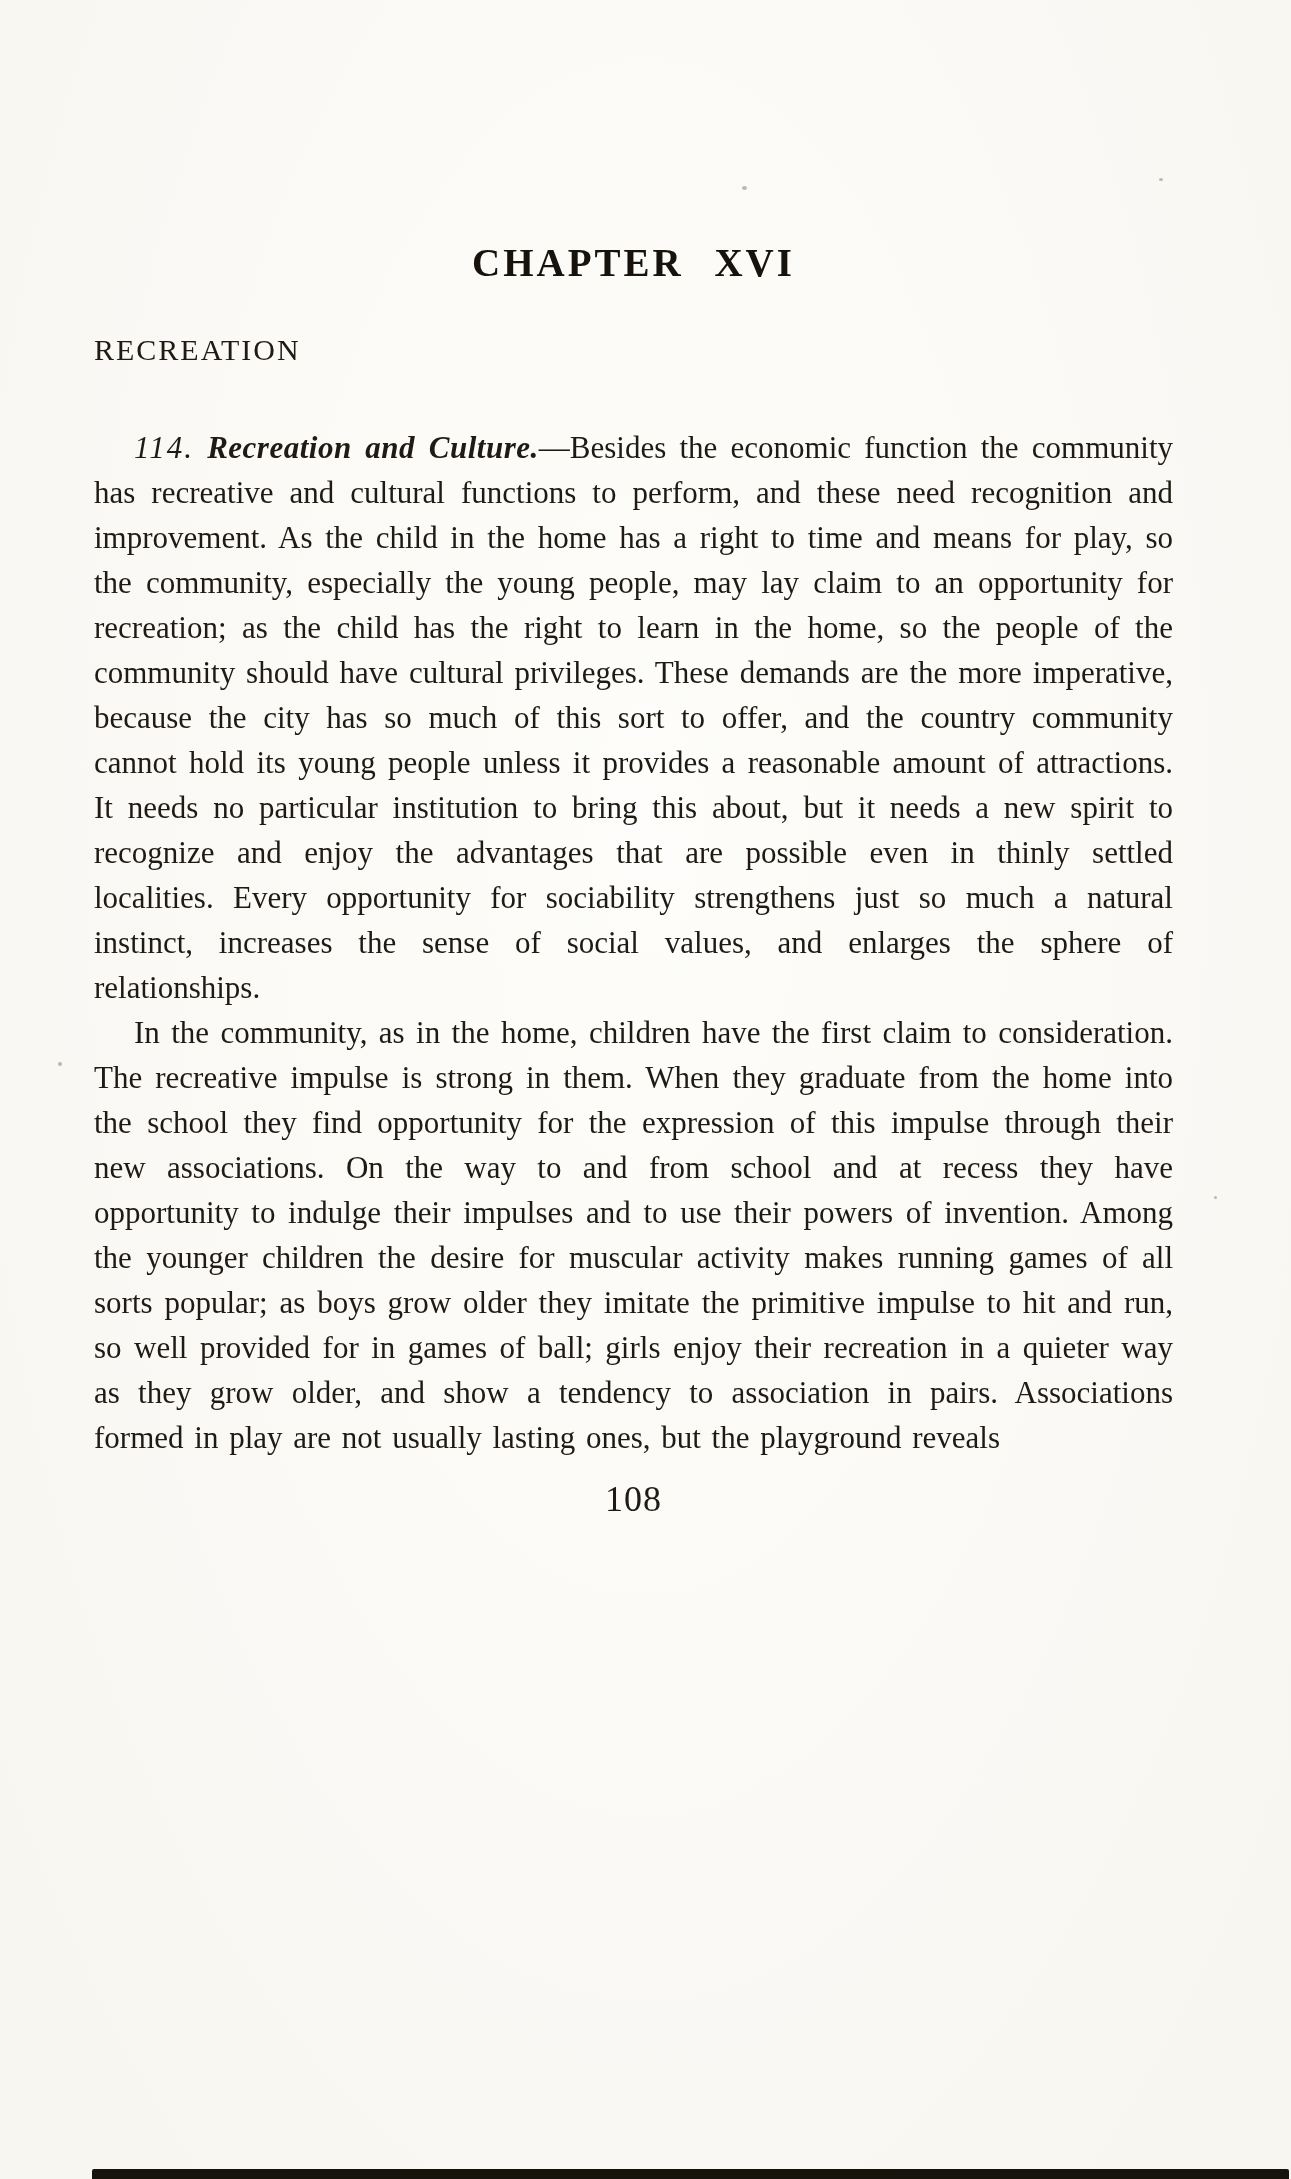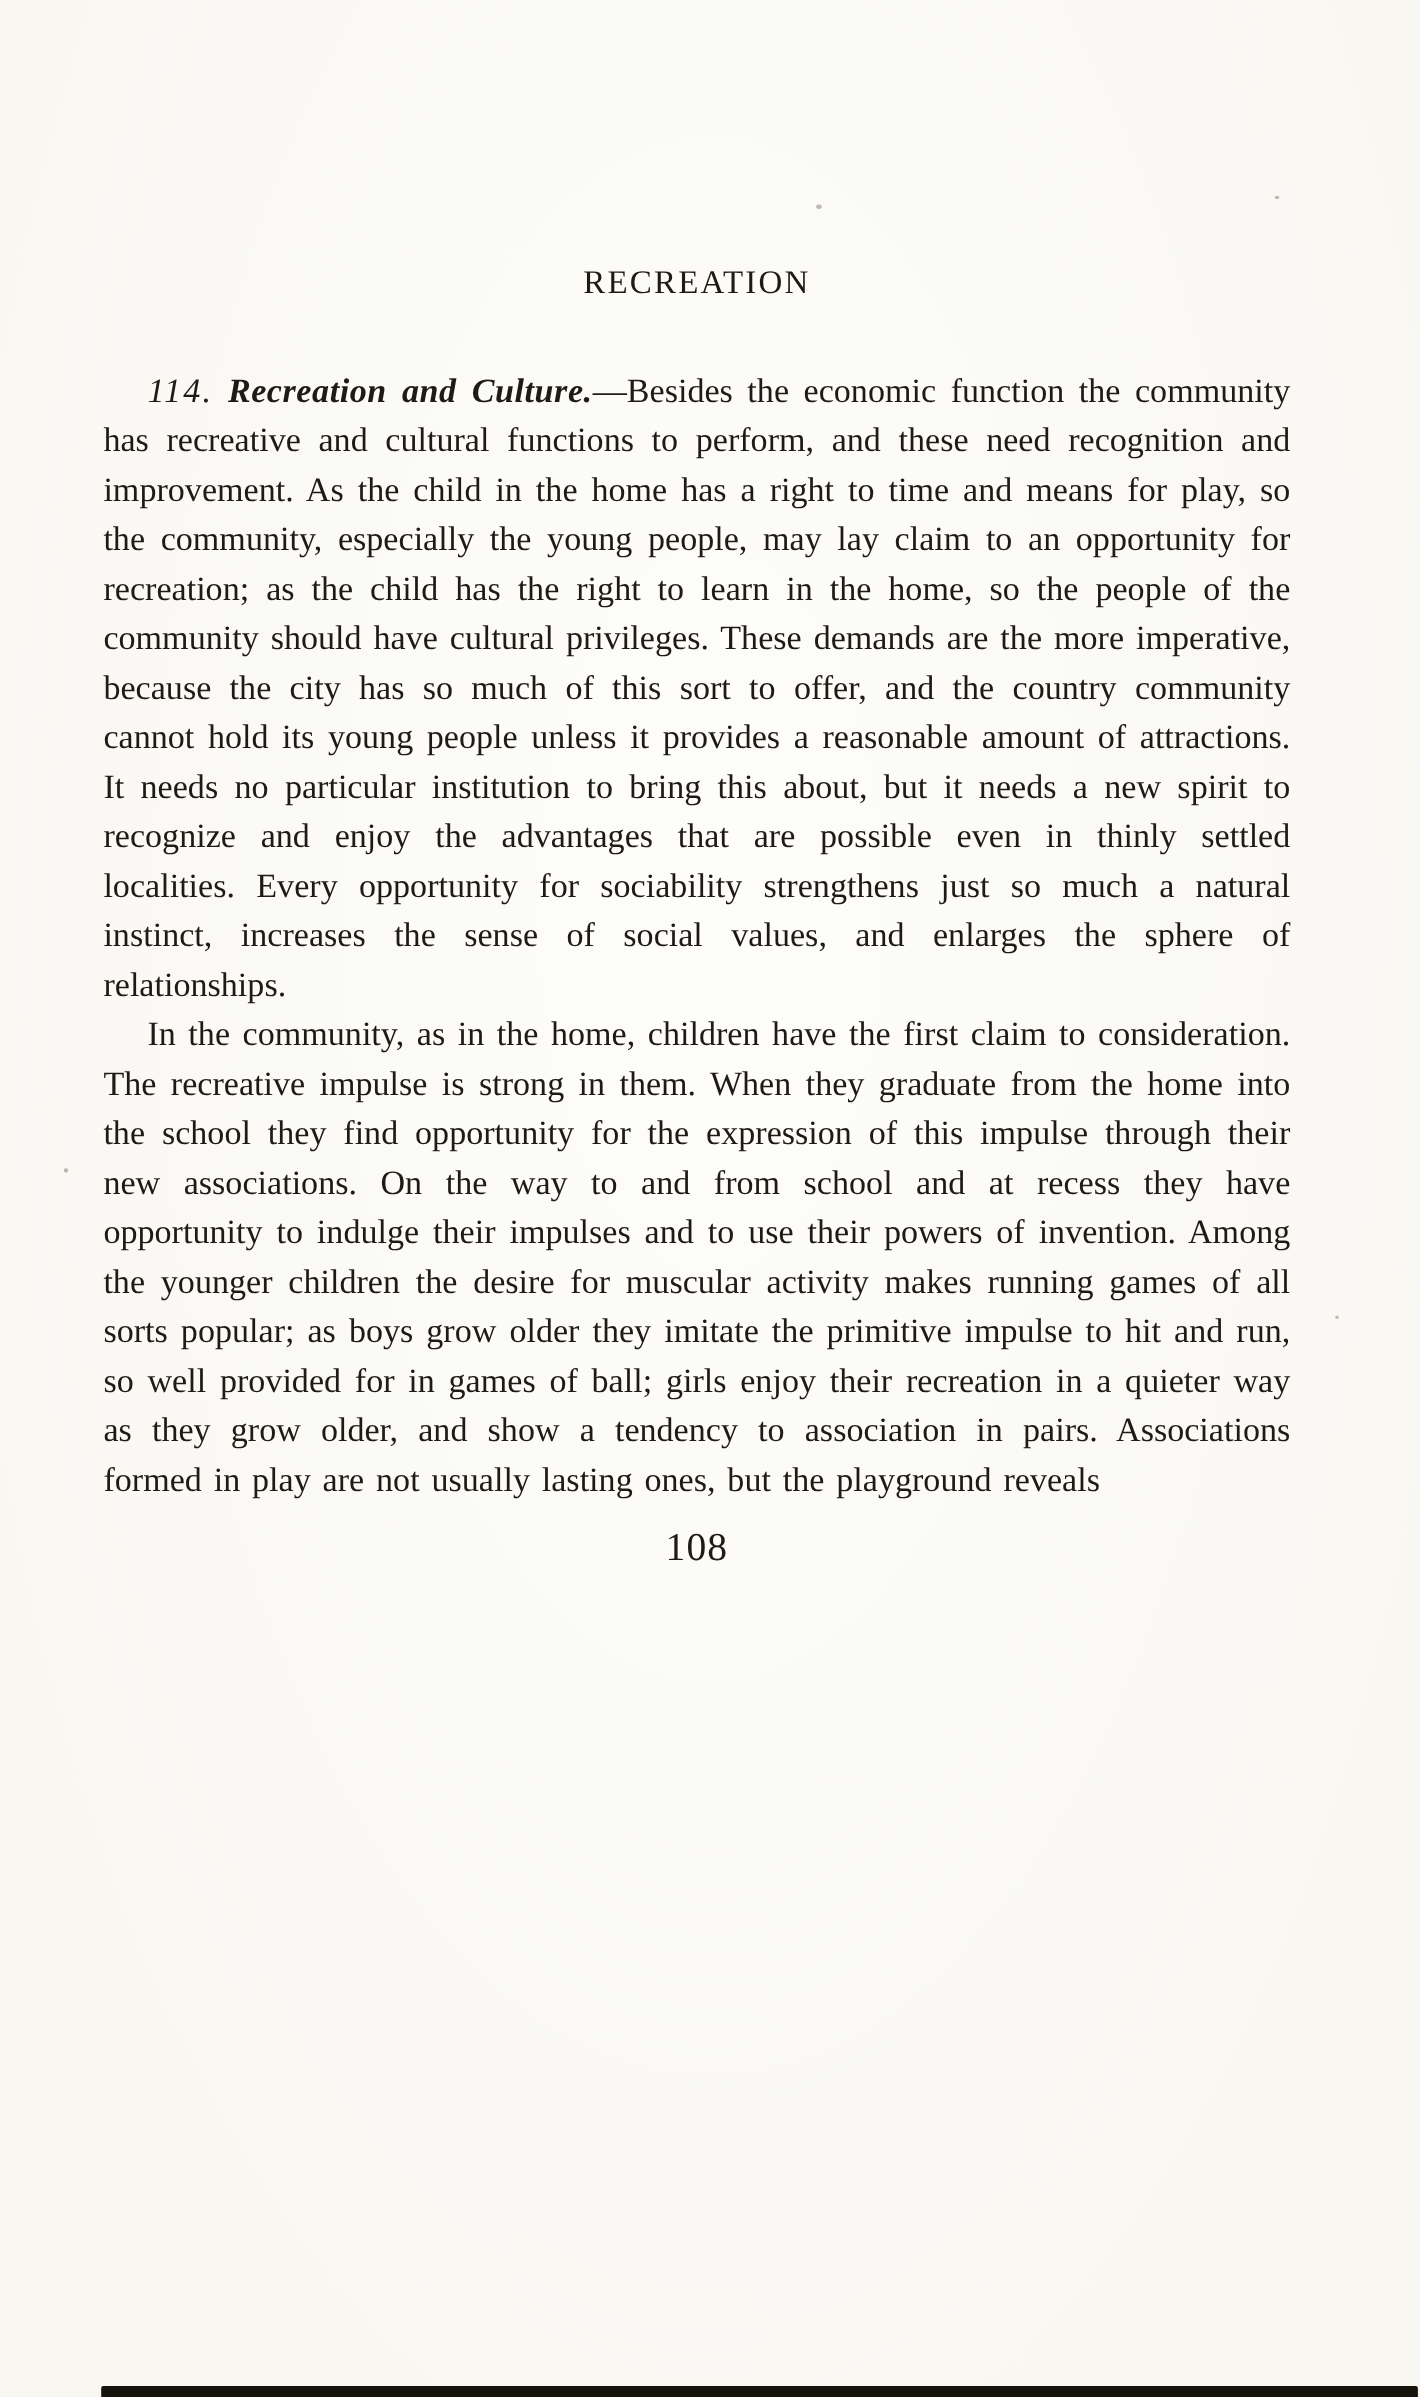--- a/index.html
+++ b/index.html
@@ -25,21 +25,21 @@
     margin: 0 0 48px 0;
     text-align: center;
     font-size: 39px;
     font-weight: bold;
     letter-spacing: 3px;
     word-spacing: 18px;
     color: #17130c;
   }
   .section-title {
     margin: 0 0 58px 0;
-    text-align: center;
+    text-align: left;
     font-size: 30px;
     font-weight: normal;
     letter-spacing: 2px;
     color: #201b12;
   }
   .body-text { max-width: 1080px; }
   .para {
     margin: 0;
     font-size: 31px;
     line-height: 45px;
@@ -73,20 +73,21 @@
     background: #16130d;
     border-radius: 2px 2px 0 0;
   }
 </style>
 </head>
 <body>
 
 <main class="scan-page">
 
   <header>
+    <h1 class="chapter-title">CHAPTER XVI</h1>
     <h2 class="section-title">RECREATION</h2>
   </header>
 
   <article class="body-text">
     <p class="para"><span class="section-number">114.</span> <span class="section-heading">Recreation and Culture.</span><span>—Besides the economic function the community has recreative and cultural functions to perform, and these need recognition and improvement. As the child in the home has a right to time and means for play, so the community, especially the young people, may lay claim to an opportunity for recreation; as the child has the right to learn in the home, so the people of the community should have cultural privileges. These demands are the more imperative, because the city has so much of this sort to offer, and the country community cannot hold its young people unless it provides a reasonable amount of attractions. It needs no particular institution to bring this about, but it needs a new spirit to recognize and enjoy the advantages that are possible even in thinly settled localities. Every opportunity for sociability strengthens just so much a natural instinct, increases the sense of social values, and enlarges the sphere of relationships.</span></p>
 
     <p class="para">In the community, as in the home, children have the first claim to consideration. The recreative impulse is strong in them. When they graduate from the home into the school they find opportunity for the expression of this impulse through their new associations. On the way to and from school and at recess they have opportunity to indulge their impulses and to use their powers of invention. Among the younger children the desire for muscular activity makes running games of all sorts popular; as boys grow older they imitate the primitive impulse to hit and run, so well provided for in games of ball; girls enjoy their recreation in a quieter way as they grow older, and show a tendency to association in pairs. Associations formed in play are not usually lasting ones, but the playground reveals</p>
   </article>
 
   <footer>

